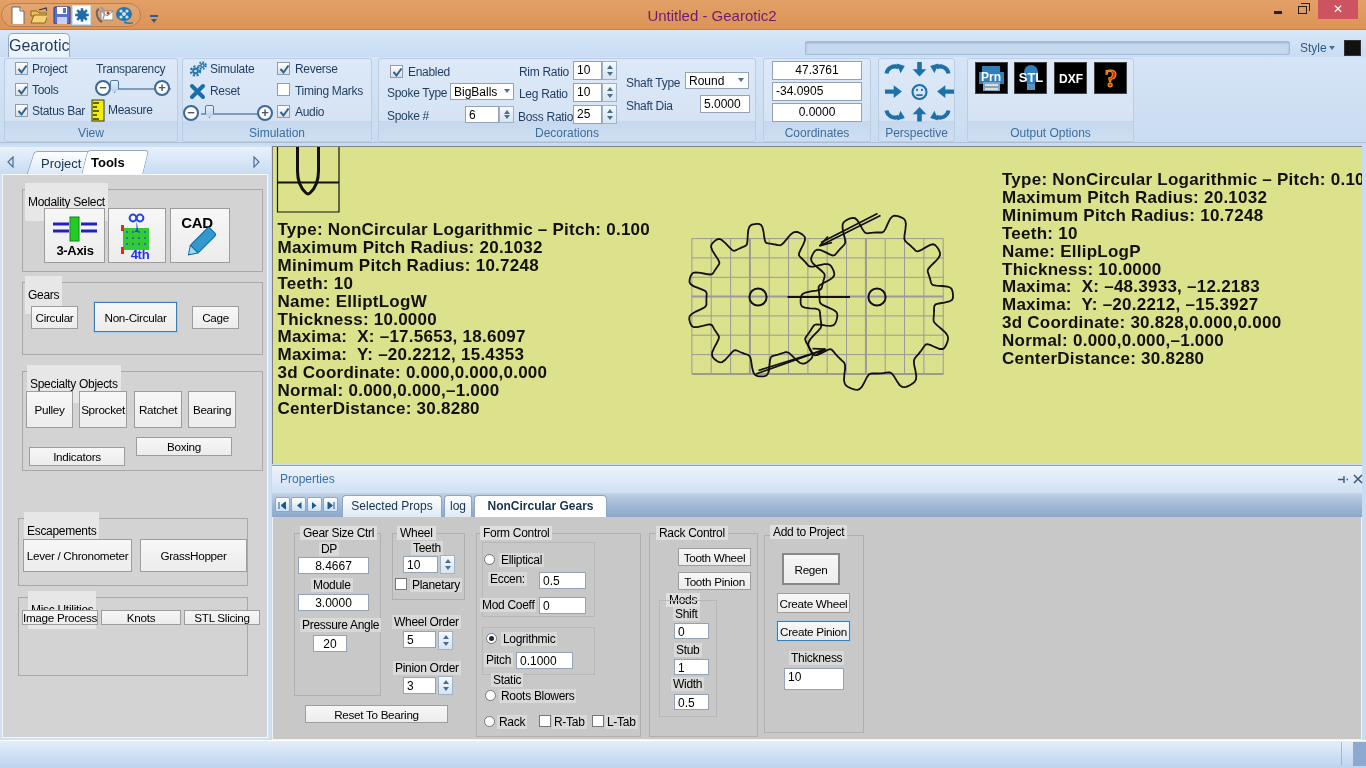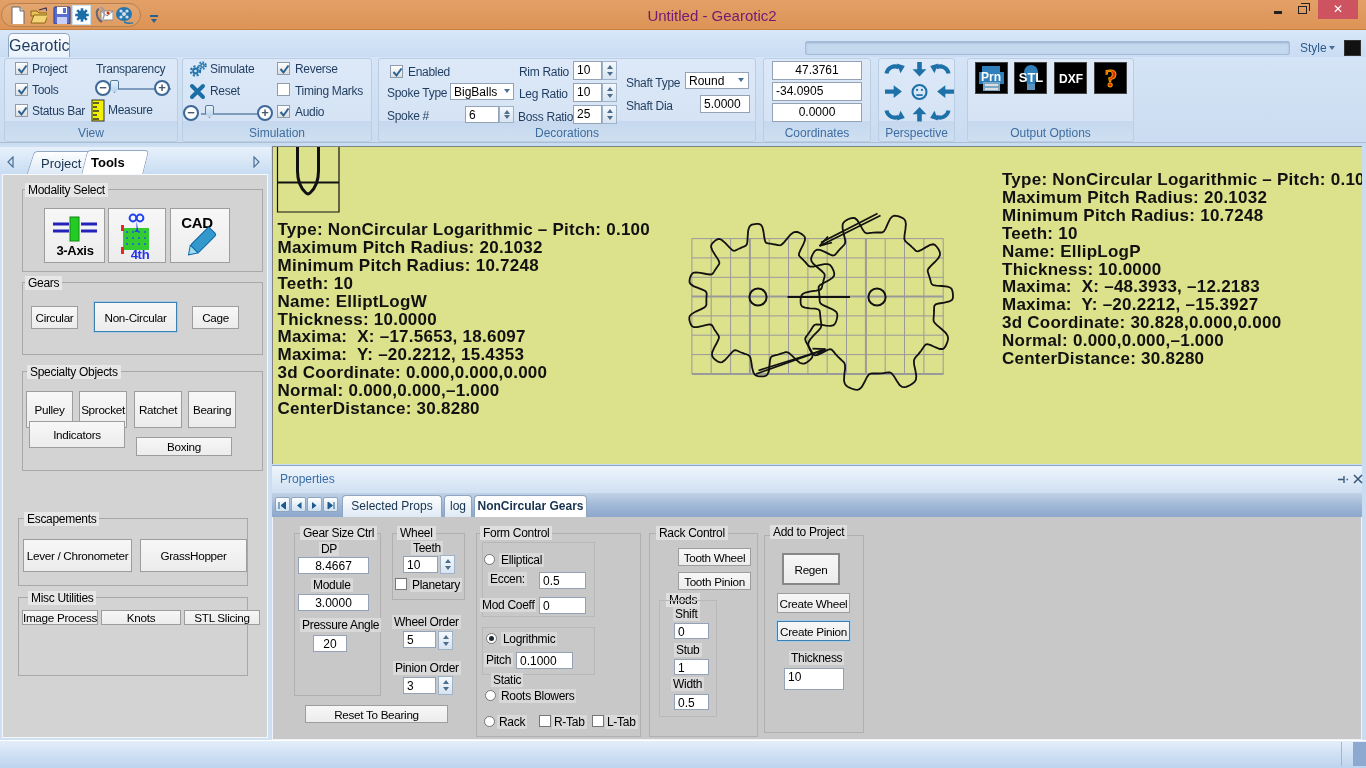--- a/index.html
+++ b/index.html
@@ -36,21 +36,21 @@
 .inp{position:absolute;background:#fff;border:1px solid #93a3b5;font-size:12px;color:#000;padding:1px 3px;white-space:nowrap}
 .spin{position:absolute;width:15px;background:linear-gradient(#f4f8fc,#d7e4f1);border:1px solid #9eb2c8}
 .spin:before{content:"";position:absolute;left:4px;top:3px;border-left:3px solid transparent;border-right:3px solid transparent;border-bottom:4px solid #4d6d8d}
 .spin:after{content:"";position:absolute;left:4px;bottom:3px;border-left:3px solid transparent;border-right:3px solid transparent;border-top:4px solid #4d6d8d}
 .obtn{position:absolute;width:33px;height:32px;background:#000;border:1px solid #444;color:#fff;text-align:center}
 
 #lpanel{left:0;top:145px;width:271px;height:595px;background:#cfe0f3}
 #ltabs{left:0;top:2px;width:271px;height:27px;background:linear-gradient(#e8f1fb,#c8dcf2)}
 #lcontent{left:2px;top:29px;width:266px;height:564px;background:#d3d3d3;border:1px solid #f5f8fc}
 .gbox{position:absolute;border:1px solid #a8a8a8}
-.glabel{position:absolute;font-size:12px;color:#000;background:#e7e7e7;padding:0 3px;white-space:nowrap;letter-spacing:-0.3px}
+.glabel{position:absolute;font-size:12px;color:#000;background:#e7e7e7;padding:12px 3px;white-space:nowrap;letter-spacing:-0.3px}
 .pbtn{position:absolute;background:linear-gradient(#f7f7f7,#ececec);border:1px solid #9d9d9d;font-size:11.7px;letter-spacing:-0.3px;color:#000;display:flex;align-items:center;justify-content:center;white-space:nowrap}
 .pbtn.hl{border:1px solid #3c7fb1;box-shadow:0 0 0 1px #a8cbe8}
 
 #canvas{left:272px;top:146px;width:1090px;height:318px;background:#dce18c;border-left:1px solid #828282;border-top:1px solid #828282;overflow:hidden}
 #cantext1{left:4.5px;top:74px;font-size:17px;font-weight:700;line-height:17.9px;color:#111;white-space:pre;letter-spacing:0.25px}
 #cantext2{left:729px;top:24px;font-size:17px;font-weight:700;line-height:17.9px;color:#111;white-space:pre;letter-spacing:0.25px}
 
 #props{left:272px;top:464px;width:1090px;height:276px}
 #phead{left:0;top:1px;width:1090px;height:28px;background:linear-gradient(#eef5fc,#cfe0f3);border-top:1px solid #8ba6c7}
 #pheadtxt{left:8px;top:8px;font-size:12px;color:#3a6ea5}
@@ -356,21 +356,21 @@
  <div class="pbtn" style="left:28px;top:131px;width:47px;height:23px">Circular</div>
  <div class="pbtn hl" style="left:91px;top:127px;width:83px;height:30px">Non-Circular</div>
  <div class="pbtn" style="left:189px;top:131px;width:47px;height:23px">Cage</div>
 
  <div class="gbox" style="left:19px;top:196px;width:241px;height:100px"></div>
  <span class="glabel" style="left:24px;top:190px">Specialty Objects</span>
  <div class="pbtn" style="left:23px;top:216px;width:47px;height:37px">Pulley</div>
  <div class="pbtn" style="left:76px;top:216px;width:48px;height:37px">Sprocket</div>
  <div class="pbtn" style="left:131px;top:216px;width:48px;height:37px">Ratchet</div>
  <div class="pbtn" style="left:185px;top:216px;width:48px;height:37px">Bearing</div>
- <div class="pbtn" style="left:26px;top:246px;width:96px;height:27px">Indicators</div>
+ <div class="pbtn" style="left:26px;top:272px;width:96px;height:19px">Indicators</div>
  <div class="pbtn" style="left:133px;top:262px;width:96px;height:19px">Boxing</div>
 
  <div class="gbox" style="left:15px;top:343px;width:230px;height:68px"></div>
  <span class="glabel" style="left:21px;top:337px">Escapements</span>
  <div class="pbtn" style="left:20px;top:364px;width:109px;height:33px">Lever / Chronometer</div>
  <div class="pbtn" style="left:137px;top:364px;width:107px;height:33px">GrassHopper</div>
 
  <div class="gbox" style="left:15px;top:422px;width:230px;height:79px"></div>
  <span class="glabel" style="left:25px;top:416px">Misc Utilities</span>
  <div class="pbtn" style="left:19px;top:435px;width:76px;height:15px">Image Process</div>
@@ -472,21 +472,21 @@
           <path d="M9.5 3L5 6.5l4.5 3.5z" fill="#1c5a8e"></path>
         </svg></div>
  <div style="position:absolute;left:35px;top:4px;width:15px;height:15px;background:linear-gradient(#fdfefe,#cfe0f0);border:1px solid #8fa6c0;border-radius:2px"><svg width="13" height="13">
           <path d="M4 3l4.5 3.5L4 10z" fill="#1c5a8e"></path>
         </svg></div>
  <div style="position:absolute;left:51px;top:4px;width:15px;height:15px;background:linear-gradient(#fdfefe,#cfe0f0);border:1px solid #8fa6c0;border-radius:2px"><svg width="13" height="13">
           <path d="M4 3l4.5 3.5L4 10zM10 3v7" fill="#1c5a8e" stroke="#1c5a8e" stroke-width="1"></path>
         </svg></div>
  <div class="ptab" style="left:70px;width:100px;line-height:21px">Selected Props</div>
  <div class="ptab" style="left:172px;width:28px;line-height:21px">log</div>
- <div class="ptab" style="left:202px;width:113px;background:#fff;font-weight:700;line-height:21px">NonCircular Gears</div>
+ <div class="ptab" style="left:202px;width:133px;background:#fff;font-weight:700;line-height:21px">NonCircular Gears</div>
 </div>
 <div class="abs" id="pcontent">
 
  <div class="gbox" style="left:21px;top:16px;width:87px;height:163px;border-color:#b0b0b0"></div>
  <span class="pglabel" style="left:27px;top:9px">Gear Size Ctrl</span>
  <span class="plabel" style="left:46px;top:25px">DP</span>
  <span class="inp" style="left:25px;top:40px;width:71px;height:17px;text-align:center">8.4667</span>
  <span class="plabel" style="left:38px;top:61px">Module</span>
  <span class="inp" style="left:25px;top:77px;width:71px;height:17px;text-align:center">3.0000</span>
  <span class="plabel" style="left:27px;top:101px">Pressure Angle</span>

